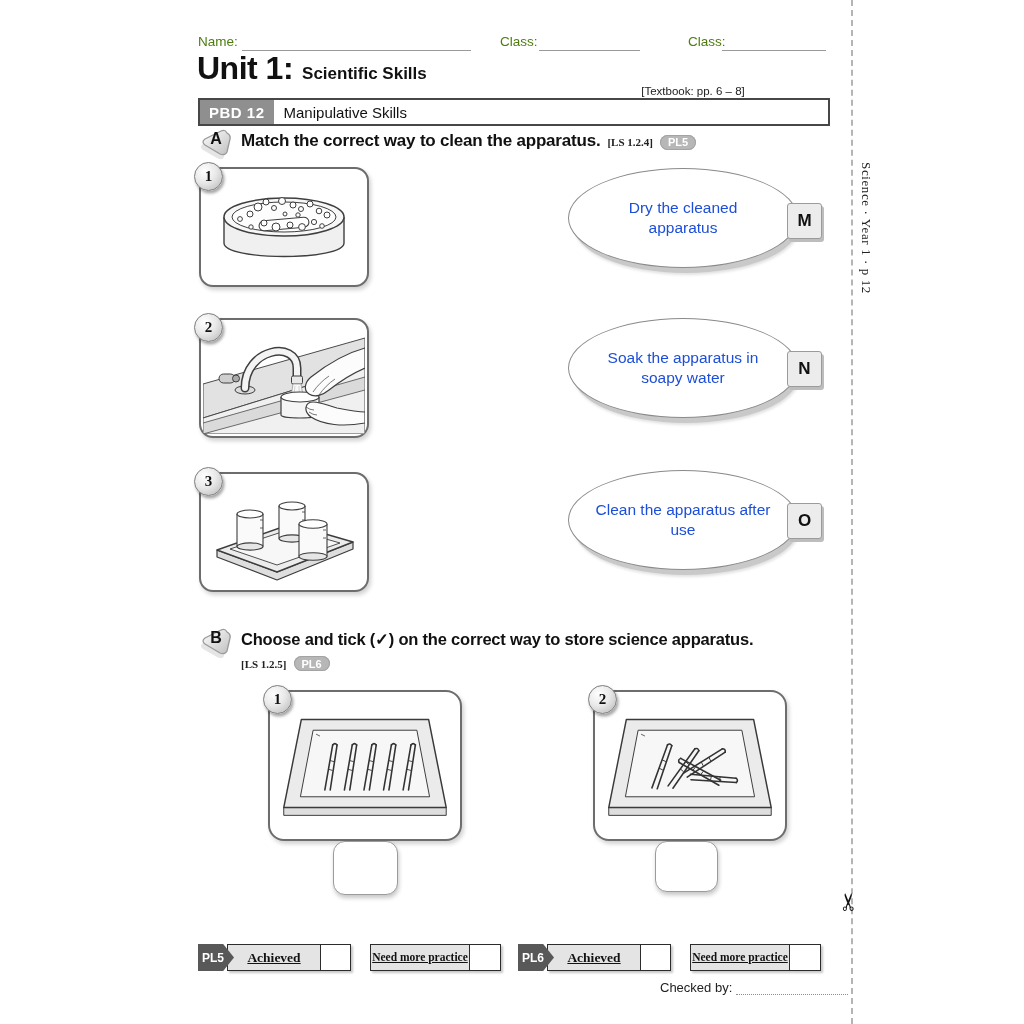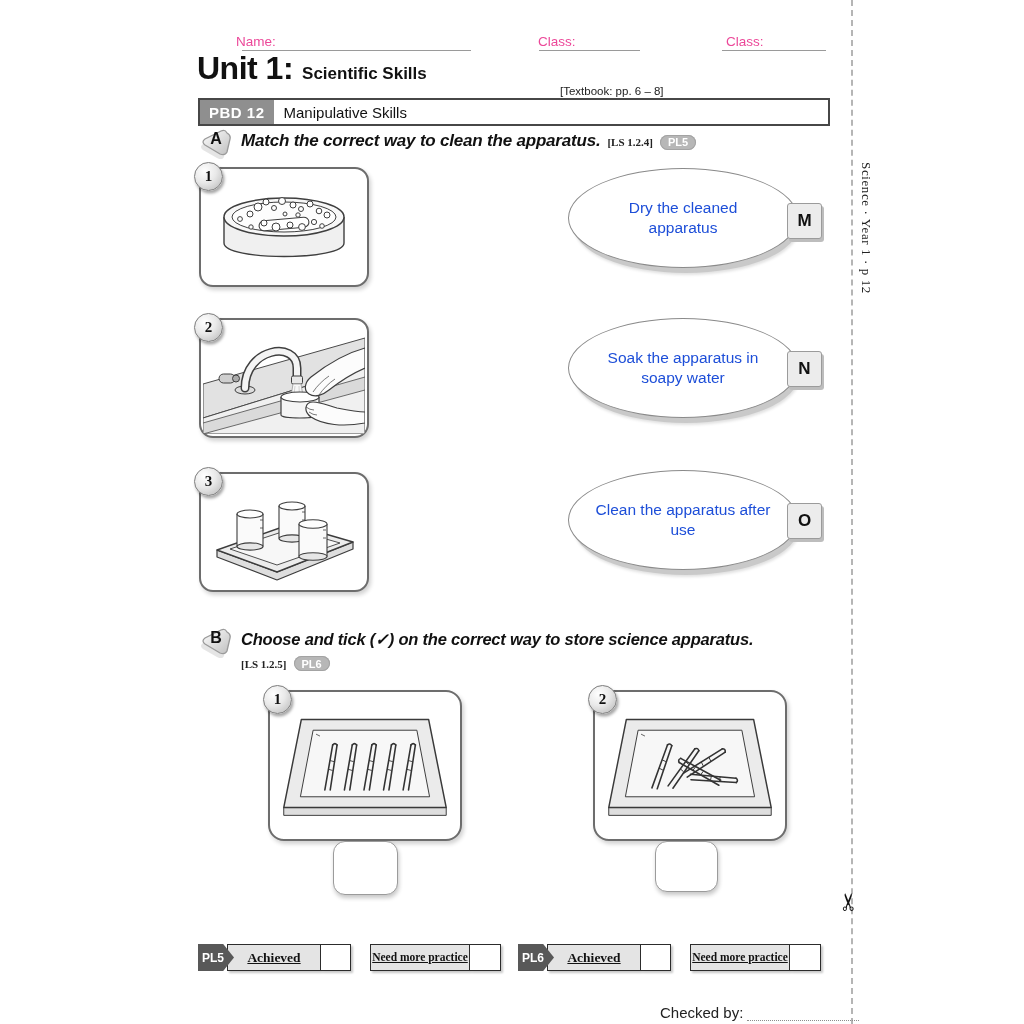--- a/index.html
+++ b/index.html
@@ -7,38 +7,38 @@
         font-family:"Liberation Sans",sans-serif;color:#111;}
 
   
   .cutline{position:absolute;left:851px;top:0;height:1024px;width:0;border-left:2px dashed #b5b5b5;}
   .scissors{position:absolute;left:839px;top:890px;font-size:24px;color:#111;
             transform:rotate(-90deg);line-height:1;}
   .side-text{position:absolute;left:866px;top:228px;transform:translate(-50%,-50%) rotate(90deg);
              font-family:"Liberation Serif",serif;font-size:13px;letter-spacing:.6px;white-space:nowrap;color:#222;}
 
   
-  .hdr-label{position:absolute;font-size:13.5px;color:#ec4899;margin-left:38px;}
+  .hdr-label{position:absolute;font-size:13.5px;color:#4d7c0f;}
   .hdr-line{position:absolute;border-bottom:1.5px solid #9a9a9a;height:14px;}
   .title{position:absolute;left:197px;top:50px;display:flex;align-items:baseline;gap:9px;}
   .title .unit{font-size:32px;font-weight:900;letter-spacing:-.5px;}
   .title .sub{font-size:17px;font-weight:700;}
-  .textbook{position:absolute;left:560px;top:85px;width:266px;text-align:left;font-size:11.5px;color:#222;}
+  .textbook{position:absolute;left:560px;top:85px;width:266px;text-align:center;font-size:11.5px;color:#222;}
   .pbd-bar{position:absolute;left:198px;top:98px;width:628px;height:24px;border:2px solid #474747;
            display:flex;align-items:stretch;background:#fff;}
   .pbd-code{background:#8f8f8f;color:#fff;font-weight:700;font-size:15px;display:flex;align-items:center;
             padding:0 9px;letter-spacing:.5px;}
   .pbd-title{font-weight:400;font-size:15px;display:flex;align-items:center;padding-left:10px;}
 
   
   .sec-badge{position:absolute;width:34px;height:30px;}
   .sec-badge svg{position:absolute;inset:0;}
   .sec-badge .ltr{position:absolute;left:0;top:1px;width:100%;text-align:center;font-weight:700;font-size:16px;}
   .sec-head{position:absolute;display:flex;align-items:baseline;gap:7px;white-space:nowrap;}
-  .sec-head .txt{font-size:17px;font-weight:700;letter-spacing:-.2px;font-style:italic;}
+  .sec-head .txt{font-size:17px;font-weight:700;letter-spacing:-.2px;}
   .ls-ref{font-family:"Liberation Serif",serif;font-weight:700;font-size:11px;color:#222;}
   .pl-pill{background:#b7b7b7;color:#fff;font-weight:700;font-size:11px;border-radius:8px;
            padding:1.5px 8px;box-shadow:inset 0 0 0 1px #a3a3a3;}
 
   
   .frame{position:absolute;border:2px solid #6d6d6d;border-radius:14px;background:#fff;
          box-shadow:2px 3px 4px rgba(0,0,0,.18);}
   .frame svg.art{position:absolute;inset:2px;}
   .numball{position:absolute;left:-7px;top:-7px;width:27px;height:27px;border-radius:50%;
            background:radial-gradient(circle at 35% 30%, #ffffff 0%, #e9e9e9 45%, #b6b6b6 100%);
@@ -65,21 +65,21 @@
           display:flex;align-items:center;padding-left:4px;box-sizing:border-box;
           clip-path:polygon(0 0,70% 0,100% 50%,70% 100%,0 100%);margin-right:-7px;z-index:2;}
   .pl-box{border:1.3px solid #2c2c2c;display:flex;align-items:center;justify-content:center;
           font-family:"Liberation Serif",serif;font-weight:700;box-sizing:border-box;
           box-shadow:2px 2px 2px rgba(0,0,0,.22);text-decoration:underline;}
   .pl-ach{width:94px;background:#e4e4e4;font-size:13.5px;}
   .pl-blank1{width:30px;background:#fff;border-left:none;}
   .pl-gap{width:19px;}
   .pl-nmp{width:100px;background:#e4e4e4;font-size:11.5px;line-height:1.08;text-align:center;}
   .pl-blank2{width:31px;background:#fff;border-left:none;}
-  .checked{position:absolute;left:660px;top:980px;font-size:15px;color:#222;display:flex;align-items:flex-end;margin-top:24px;}
+  .checked{position:absolute;left:660px;top:980px;font-size:13px;color:#222;display:flex;align-items:center;}
   .dotline{display:inline-block;width:112px;border-bottom:1.5px dotted #8d8d8d;height:13px;margin-left:4px;}
 </style>
 </head>
 <body>
 
 <div class="page">
 
   <svg width="0" height="0" style="position:absolute" aria-hidden="true">
     <defs>
       <g id="tweezer" stroke="#333" stroke-width="1.6" stroke-linecap="round" fill="none">

